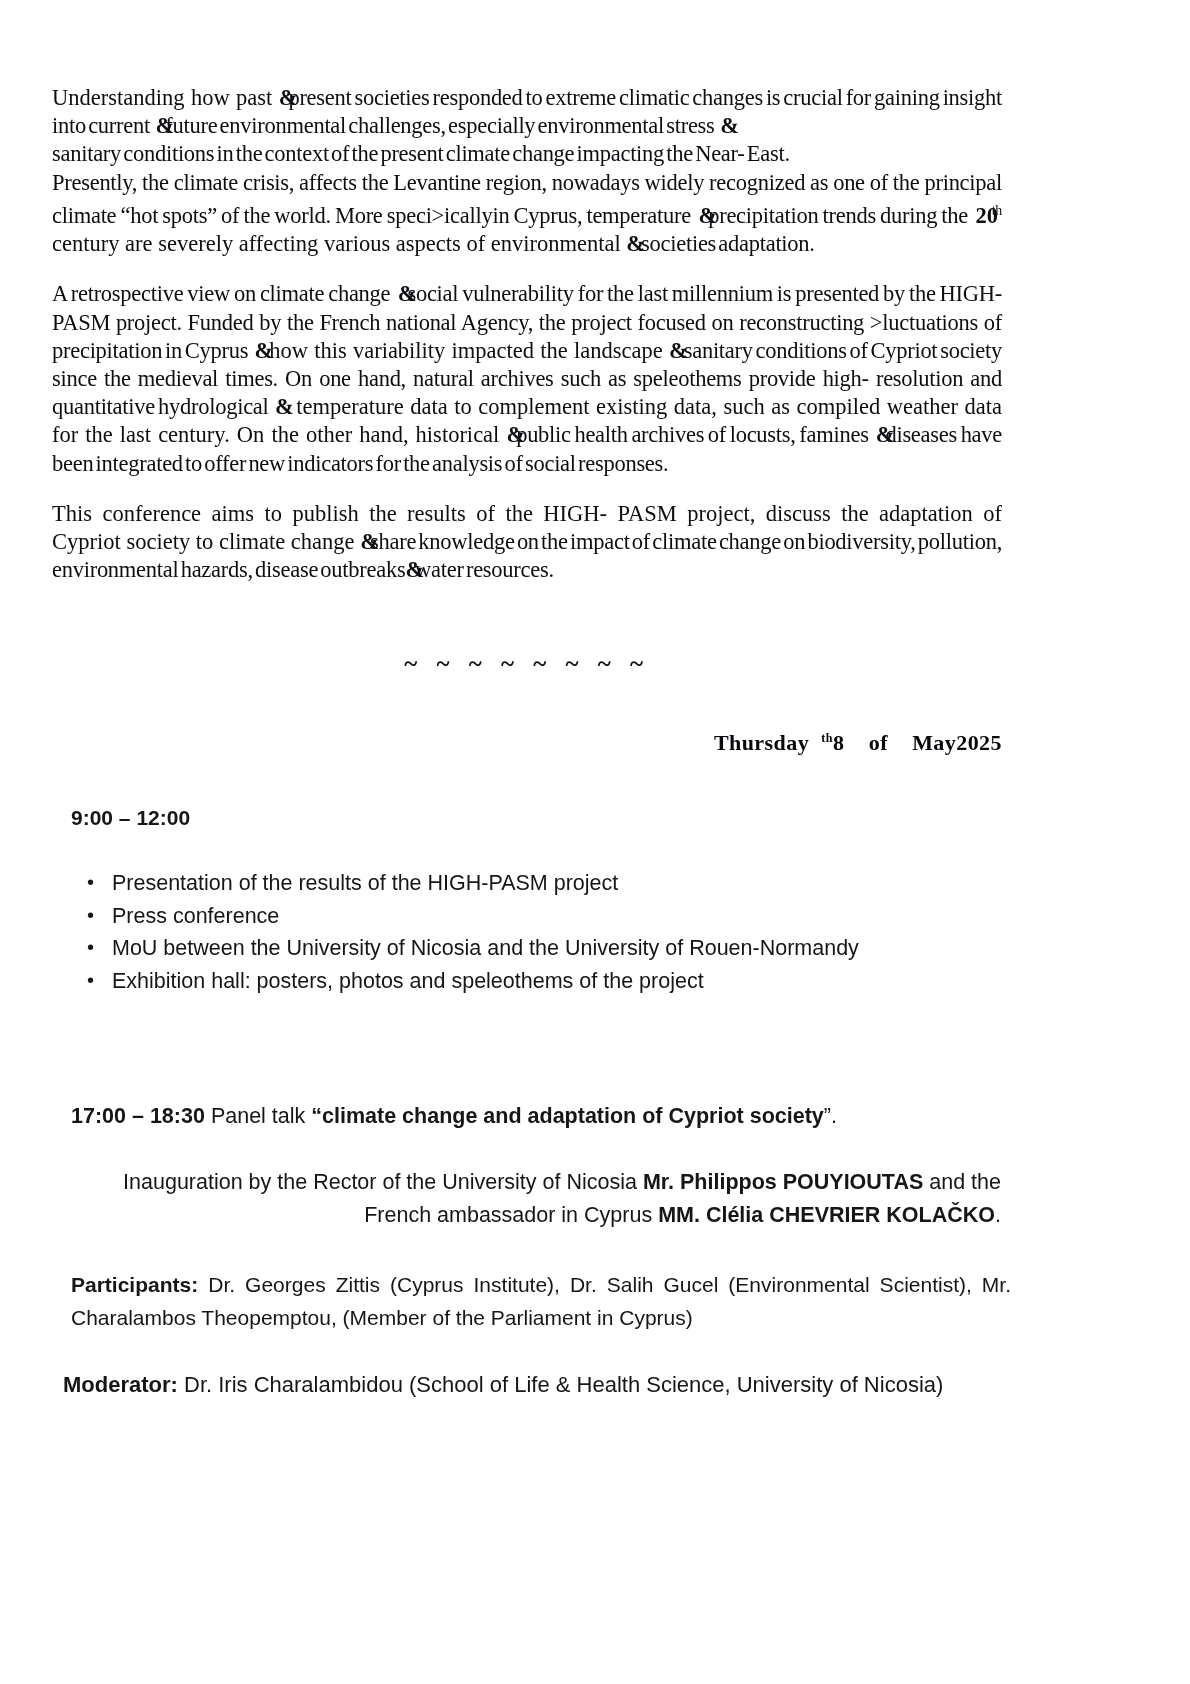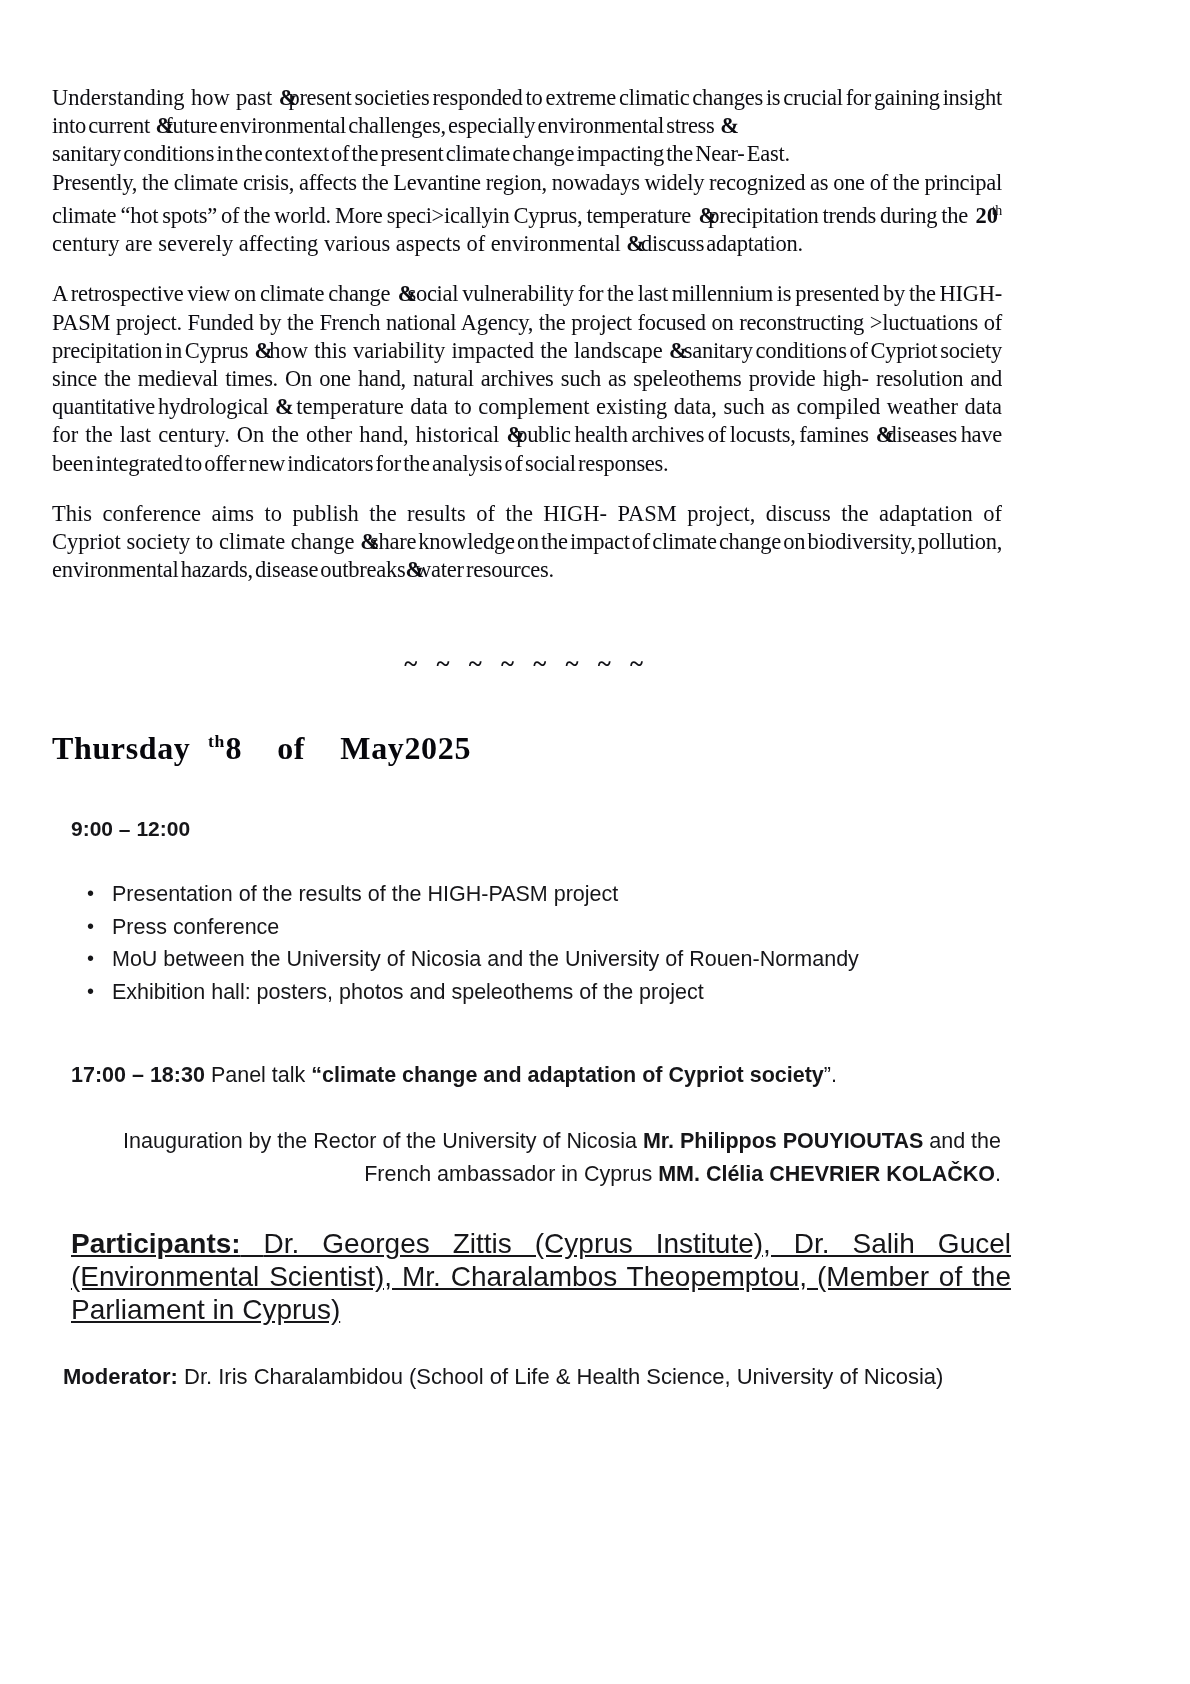--- a/index.html
+++ b/index.html
@@ -80,24 +80,24 @@
     font-family: "Liberation Serif", "DejaVu Serif", serif;
     font-size: 25px;
     letter-spacing: 0.26em;
     font-weight: bold;
     margin-top: 44px;
     color: #111116;
     width: 950px;
   }
 
   .day-heading {
-    text-align: left;
-    font-family: "Liberation Serif", "DejaVu Serif", serif;
-    font-weight: bold;
-    font-size: 32px;
+    text-align: right;
+    font-family: "Liberation Serif", "DejaVu Serif", serif;
+    font-weight: bold;
+    font-size: 22px;
     letter-spacing: 0.02em;
     margin-top: 52px;
     width: 950px;
     color: #07070c;
   }
   .day-heading .sup-pre {
     font-size: 0.55em;
     vertical-align: 0.72em;
     margin-right: 0.02em;
   }
@@ -137,21 +137,21 @@
   ul.agenda li::before {
     content: "\2022";
     position: absolute;
     left: 35px;
     top: -1px;
     font-size: 20px;
     line-height: 32.5px;
   }
 
   .panel-line {
-    margin-top: 52px;
+    margin-top: 104px;
     margin-left: 19px;
     font-size: 21.5px;
   }
   .panel-line .tm {
     font-weight: bold;
   }
   .panel-line .quoted {
     font-weight: bold;
   }
 
@@ -160,24 +160,23 @@
     margin-left: 19px;
     width: 930px;
     font-size: 21.5px;
     line-height: 33px;
     text-align: right;
   }
   .participants {
     margin-top: 36px;
     margin-left: 19px;
     width: 940px;
-    font-size: 28px;
+    font-size: 21px;
     line-height: 33px;
     text-align: justify;
-    text-decoration: underline;
   }
   .moderator {
     margin-top: 34px;
     margin-left: 11px;
     width: 950px;
     font-size: 22px;
     line-height: 33px;
   }
   .bs {
     font-weight: bold;
@@ -188,21 +187,21 @@
 
 <div class="page">
 
   <div class="serif-block">
 
     <p><span>Understanding how past</span>&nbsp;<span class="amp">&amp;</span><span class="tight">present societies responded to extreme climatic changes is crucial for gaining insight into current</span>&nbsp;<span class="amp">&amp;</span><span class="tight">future environmental challenges, especially environmental stress</span>&nbsp;<span class="amp-wide">&amp;</span><br><span class="tight">sanitary conditions in the context of the present climate change impacting the Near- East.</span></p>
 
     <p><span class="tight">Presently, the climate crisis, affects the Levantine region, nowadays widely recognized as one of the principal climate “hot spots” of the world. More speci&gt;icallyin Cyprus, temperature</span>&nbsp;<span class="amp">&amp;</span><span class="tight">precipitation trends during the</span>
       <span class="b">20</span><span class="sup-collide">th</span>
       <span>century are severely affecting various aspects of environmental</span>
-      <span class="amp-wide">&amp;</span><span class="tight">discuss adaptation.</span></p>
+      <span class="amp-wide">&amp;</span><span class="tight">societies adaptation.</span></p>
 
     <div class="gap-para"></div>
 
     <p><span class="tight">A retrospective view on climate change</span>&nbsp;<span class="amp">&amp;</span><span class="tight">social vulnerability for the last millennium is presented by the HIGH- PASM project. Funded by the French national Agency, the project focused on reconstructing &gt;luctuations of precipitation in Cyprus</span>&nbsp;<span class="amp-wide">&amp;</span><span>how this variability impacted the landscape</span>
       <span class="amp-wide">&amp;</span><span class="tight">sanitary conditions of Cypriot society since the medieval times. On one hand, natural archives such as speleothems provide high- resolution and quantitative hydrological</span>
       <span class="amp-wide">&amp;</span>
       <span>temperature data to complement existing data, such as compiled weather data for the last century. On the other hand, historical</span>&nbsp;<span class="amp">&amp;</span><span class="tight">public health archives of locusts, famines</span>&nbsp;<span class="amp">&amp;</span><span class="tight">diseases have been integrated to offer new indicators for the analysis of social responses.</span></p>
 
     <div class="gap-para"></div>
 

